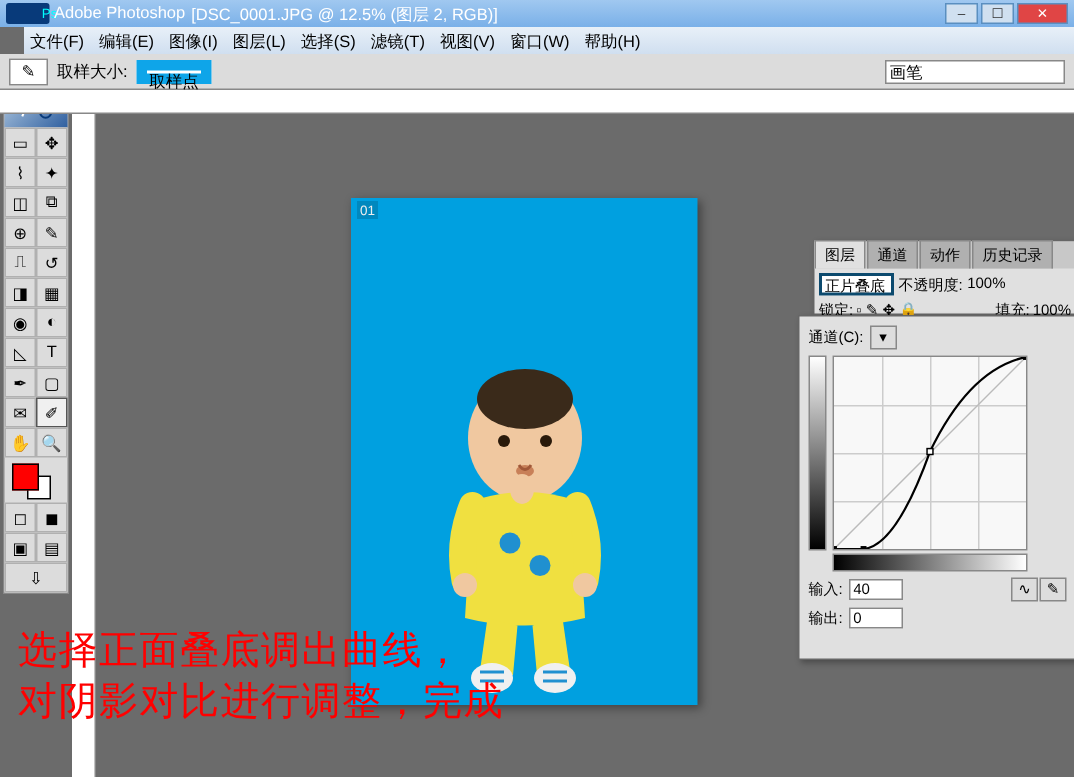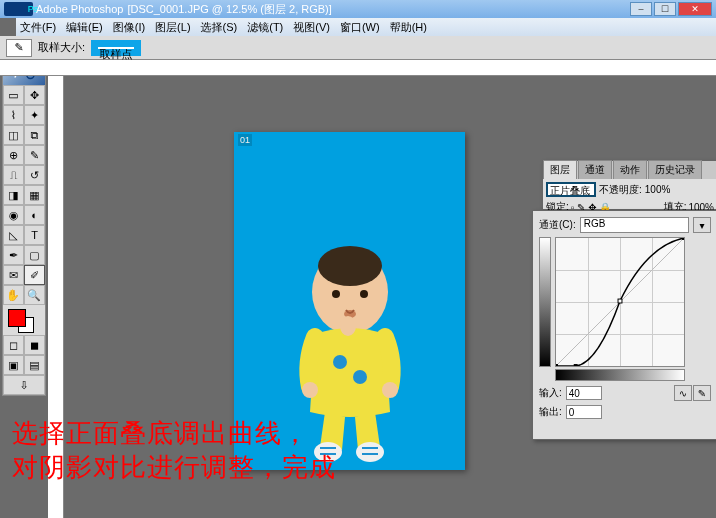--- a/index.html
+++ b/index.html
@@ -78,20 +78,21 @@
   <span>滤镜(T)</span>
   <span>视图(V)</span>
   <span>窗口(W)</span>
   <span>帮助(H)</span>
 </div>
 
 <div class="optbar">
   <div class="current">✎</div>
   <span>取样大小:</span>
   <div class="sampsize">取样点</div>
+  <div class="brushbox">画笔</div>
 </div>
 
 <div class="rulerH"></div>
 <div class="rulerV"></div>
 
 <div class="toolbox">
   <div class="logo">
     <svg viewBox="0 0 24 18">
         <path d="M2 14 Q6 4 12 8 Q18 12 22 4" stroke="#fff" stroke-width="1.5" fill="none"></path>
         <circle cx="19" cy="11" r="4" fill="none" stroke="#083a7a" stroke-width="1.5"></circle>
@@ -203,21 +204,20 @@
     <span>▫ ✎ ✥ 🔒</span>
     <span style="margin-left:auto">填充:</span>
     <span>100%</span>
   </div>
 </div>
 
 <div class="panel curves">
   <div class="body">
     <div class="chrow">
       <span>通道(C):</span>
-      <div class="chsel">RGB</div>
       <div class="tbtn">▾</div>
     </div>
     <div class="graphrow">
       <div class="vgrad"></div>
       <div class="graph">
         <div class="gridl" style="left:25%;top:0;width:1px;height:100%"></div>
         <div class="gridl" style="left:50%;top:0;width:1px;height:100%"></div>
         <div class="gridl" style="left:75%;top:0;width:1px;height:100%"></div>
         <div class="gridl" style="top:25%;left:0;height:1px;width:100%"></div>
         <div class="gridl" style="top:50%;left:0;height:1px;width:100%"></div>

